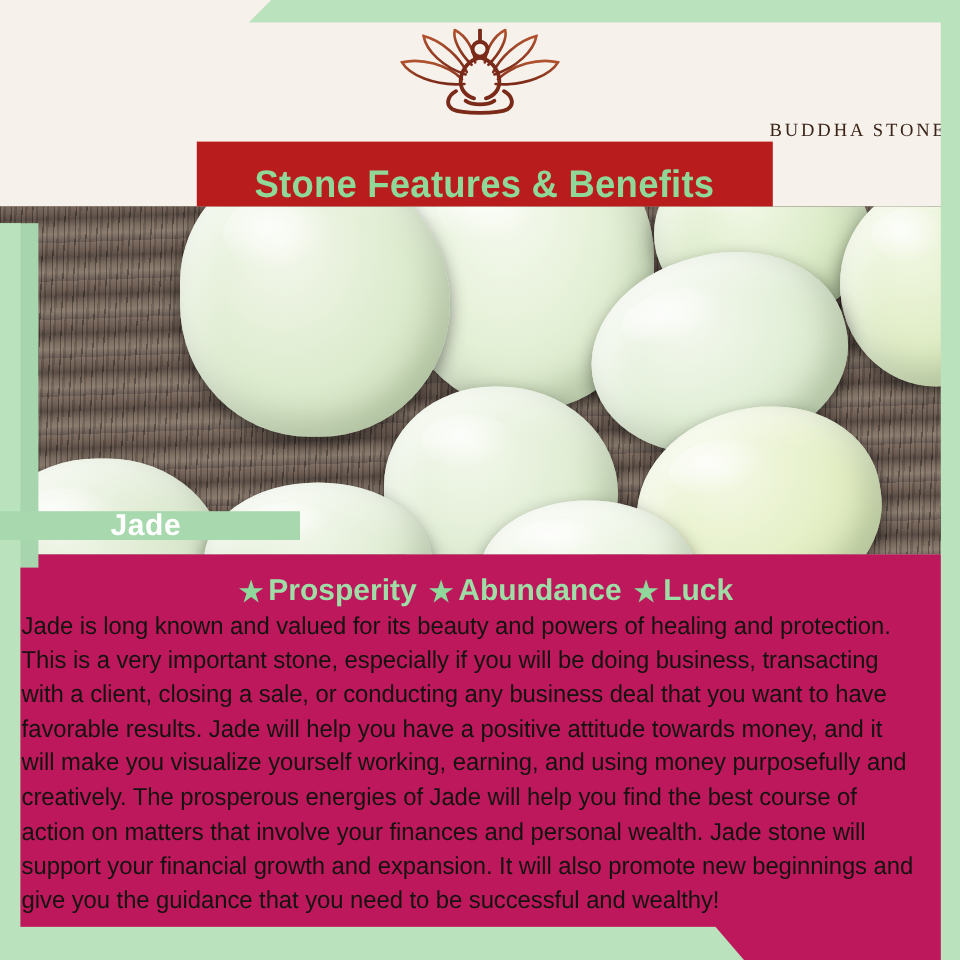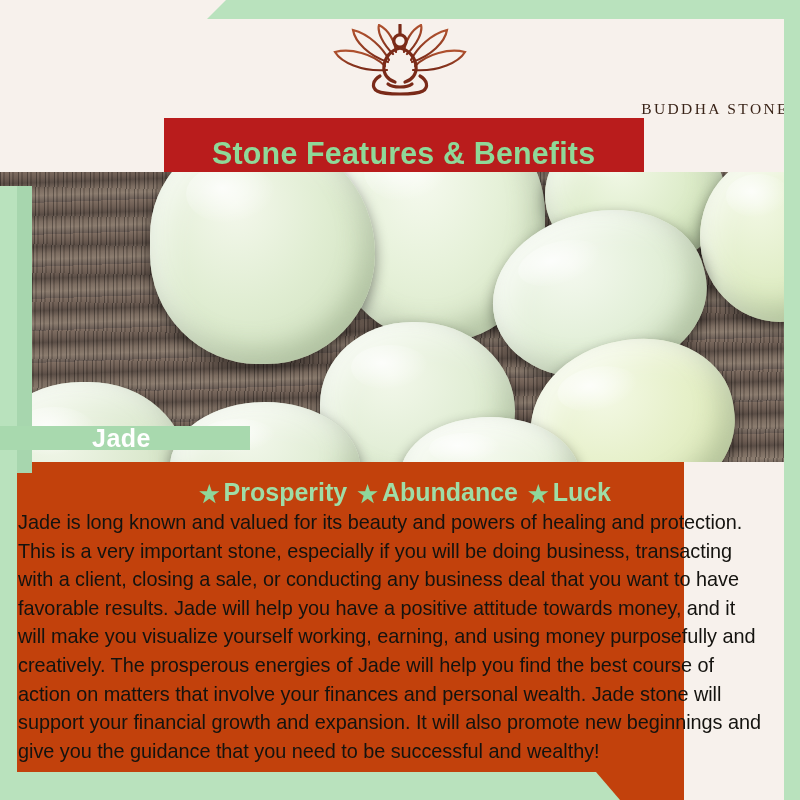--- a/index.html
+++ b/index.html
@@ -218,23 +218,23 @@
     font-size: 25px;
     font-weight: bold;
     letter-spacing: 0.5px;
   }
 
   
   .content {
     position: absolute;
     left: 0;
     top: 462px;
-    width: 684px;
+    width: 800px;
     height: 338px;
-    background: #c2410c;
+    background: #be185d;
     z-index: 4;
   }
   .keywords {
     position: absolute;
     top: 16px;
     left: 0;
     width: 800px;
     text-align: center;
     font-family: "Liberation Sans Narrow", "Liberation Sans", sans-serif;
     font-size: 25px;

